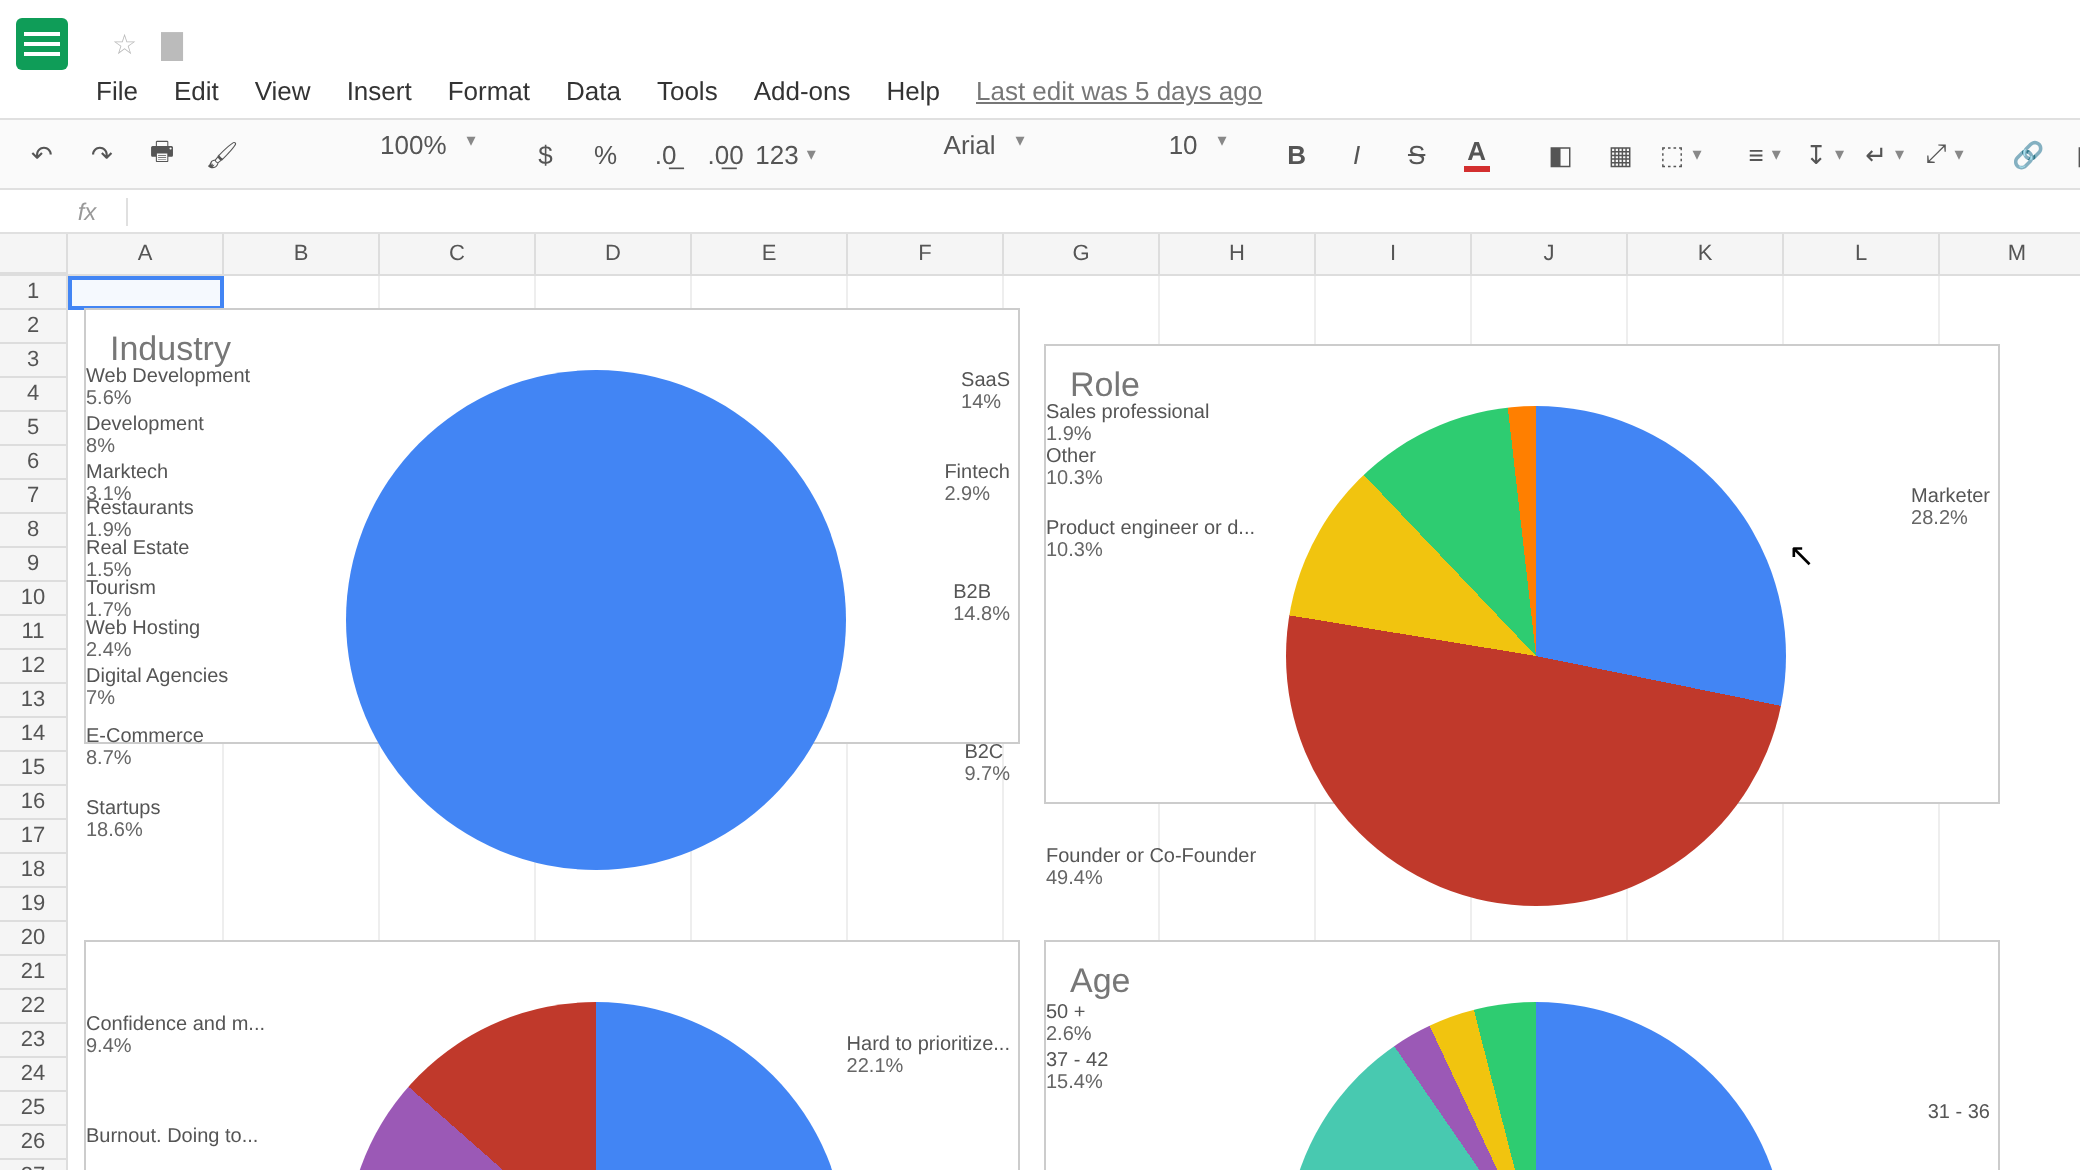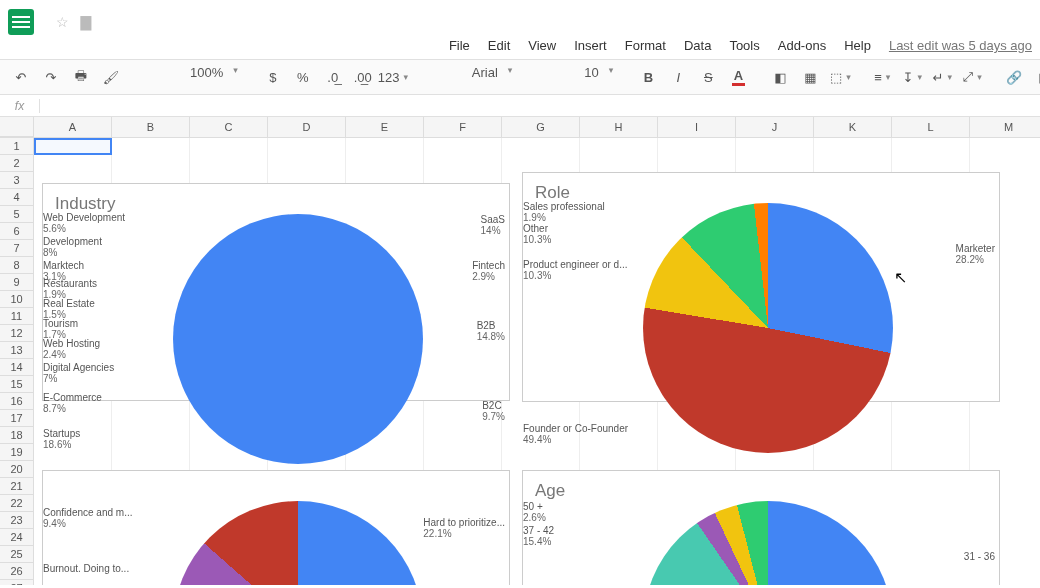--- a/index.html
+++ b/index.html
@@ -2,30 +2,30 @@
 <html><head>
 <meta charset="utf-8">
 <style>
 * { margin:0; padding:0; box-sizing:border-box; }
 body { font-family:Arial,sans-serif; font-size:13px; color:#222; background:#fff; width:1040px; height:588px; overflow:hidden; position:relative; }
 .titlebar { display:flex; align-items:center; height:38px; padding:6px 8px 0 8px; }
 .app-icon { width:26px; height:26px; background:#0f9d58; border-radius:3px; display:flex; flex-direction:column; justify-content:space-evenly; padding:4px 4px; margin-right:10px; }
 .app-icon span { height:2px; background:#fff; display:block; }
 .doc-title { font-size:18px; color:#444; }
 .star-icon, .folder-icon { margin-left:12px; font-size:14px; color:#bbb; cursor:pointer; }
-.menubar { display:flex; align-items:center; gap:18px; padding:0 8px 6px 48px; font-size:13px; color:#333;justify-content:flex-end; }
+.menubar { display:flex; align-items:center; gap:18px; padding:0 8px 6px 48px; font-size:13px; color:#333; }
 .menubar span { cursor:pointer; }
 .last-edit { color:#777; text-decoration:underline; cursor:pointer; }
 .toolbar { display:flex; align-items:center; gap:4px; height:36px; padding:0 8px; border-top:1px solid #e0e0e0; border-bottom:1px solid #e0e0e0; background:#fafafa; }
 .tbtn { min-width:26px; height:26px; display:flex; align-items:center; justify-content:center; font-size:13px; color:#555; cursor:pointer; border-radius:2px; padding:0 4px; }
 .tsep { width:1px; height:20px; background:#ddd; margin:0 4px; }
 .zoom-box,.font-box,.size-box { display:flex; align-items:flex-start; gap:6px; padding:0 6px; height:24px; cursor:pointer; color:#555;margin-left:44px; }
 .caret::after { content:"▾"; font-size:9px; color:#888; margin-left:4px; }
 .color-underline { border-bottom:3px solid #d32f2f; line-height:14px; display:inline-block; padding:0 2px; font-weight:bold; }
-.fx-bar { display:flex; align-items:center; height:22px; border-bottom:1px solid #e0e0e0; background:#fff; }
+.fx-bar { display:flex; align-items:center; height:22px; border-bottom:1px solid #e0e0e0; background:#fff;padding-left:24px; }
 .fx-label { width:40px; font-style:italic; color:#999; text-align:center; border-right:1px solid #e0e0e0; font-size:12px; }
 .sheet { position:relative; height:calc(588px - 38px - 24px - 36px - 22px); overflow:hidden; }
 .col-headers { display:flex; position:sticky; top:0; background:#f5f5f5; border-bottom:1px solid #ddd; }
 .corner { width:34px; height:20px; background:#f5f5f5; border-right:1px solid #ddd; border-bottom:1px solid #ddd; flex-shrink:0;}
 .col-h { width:78px; height:20px; border-right:1px solid #ddd; text-align:center; font-size:11px; color:#555; line-height:20px; cursor:pointer; flex-shrink:0;}
 .rows { display:flex; height:calc(100% - 20px); }
 .row-headers { width:34px; background:#f5f5f5; border-right:1px solid #ddd; flex-shrink:0;}
 .row-h { height:17px; border-bottom:1px solid #ddd; text-align:center; font-size:11px; color:#555; line-height:17px; cursor:pointer; }
 .grid { position:relative; flex:1; background:repeating-linear-gradient(to right,#fff 0,#fff 77px,#eee 77px,#eee 78px),repeating-linear-gradient(to bottom,#fff 0,#fff 16px,#eee 16px,#eee 17px);}
 .sel-cell { position:absolute; left:0; top:0; width:78px; height:17px; border:2px solid #4285f4; background:rgba(66,133,244,0.05); pointer-events:none;}
@@ -166,21 +166,21 @@
         <div class="row-h">22</div>
         <div class="row-h">23</div>
         <div class="row-h">24</div>
         <div class="row-h">25</div>
         <div class="row-h">26</div>
         <div class="row-h">27</div>
       </div>
     <div class="grid">
       <div class="sel-cell"></div>
 
-      <div class="chart" style="left:8px;top:45px;width:468px;height:218px">
+      <div class="chart" style="left:8px;top:16px;width:468px;height:218px">
         <div class="chart-title">Industry</div>
         <div id="pie0" class="pie-wrap" style="position:absolute;left:130px;top:30px;width:250px;height:250px">
             <div class="pie" style="width: 100%; height: 100%; background: conic-gradient(rgb(66, 133, 244) 330deg, rgb(66, 133, 244) 380.4deg, rgb(135, 206, 235) 380.4deg, rgb(135, 206, 235) 390.84deg, rgb(255, 127, 0) 390.84deg, rgb(255, 127, 0) 444.12deg, rgb(255, 153, 51) 444.12deg, rgb(255, 153, 51) 479.04deg, rgb(72, 201, 176) 479.04deg, rgb(72, 201, 176) 546deg, rgb(26, 188, 156) 546deg, rgb(26, 188, 156) 577.32deg, rgb(155, 89, 182) 577.32deg, rgb(155, 89, 182) 602.52deg, rgb(192, 57, 43) 602.52deg, rgb(192, 57, 43) 611.16deg, rgb(46, 204, 113) 611.16deg, rgb(46, 204, 113) 617.28deg, rgb(52, 152, 219) 617.28deg, rgb(52, 152, 219) 622.68deg, rgb(241, 196, 15) 622.68deg, rgb(241, 196, 15) 629.52deg, rgb(22, 160, 133) 629.52deg, rgb(22, 160, 133) 640.68deg, rgb(231, 76, 60) 640.68deg, rgb(231, 76, 60) 669.48deg, rgb(52, 73, 94) 669.48deg, rgb(52, 73, 94) 689.64deg);"></div>
           </div>
         <div class="lbl" style="left:0px;top:28px"><b>Web Development</b><span>5.6</span>%</div>
         <div class="lbl" style="left:0px;top:52px"><b>Development</b><span>8</span>%</div>
         <div class="lbl" style="left:0px;top:76px"><b>Marktech</b><span>3.1</span>%</div>
         <div class="lbl" style="left:0px;top:94px"><b>Restaurants</b><span>1.9</span>%</div>
         <div class="lbl" style="left:0px;top:114px"><b>Real Estate</b><span>1.5</span>%</div>
         <div class="lbl" style="left:0px;top:134px"><b>Tourism</b><span>1.7</span>%</div>

